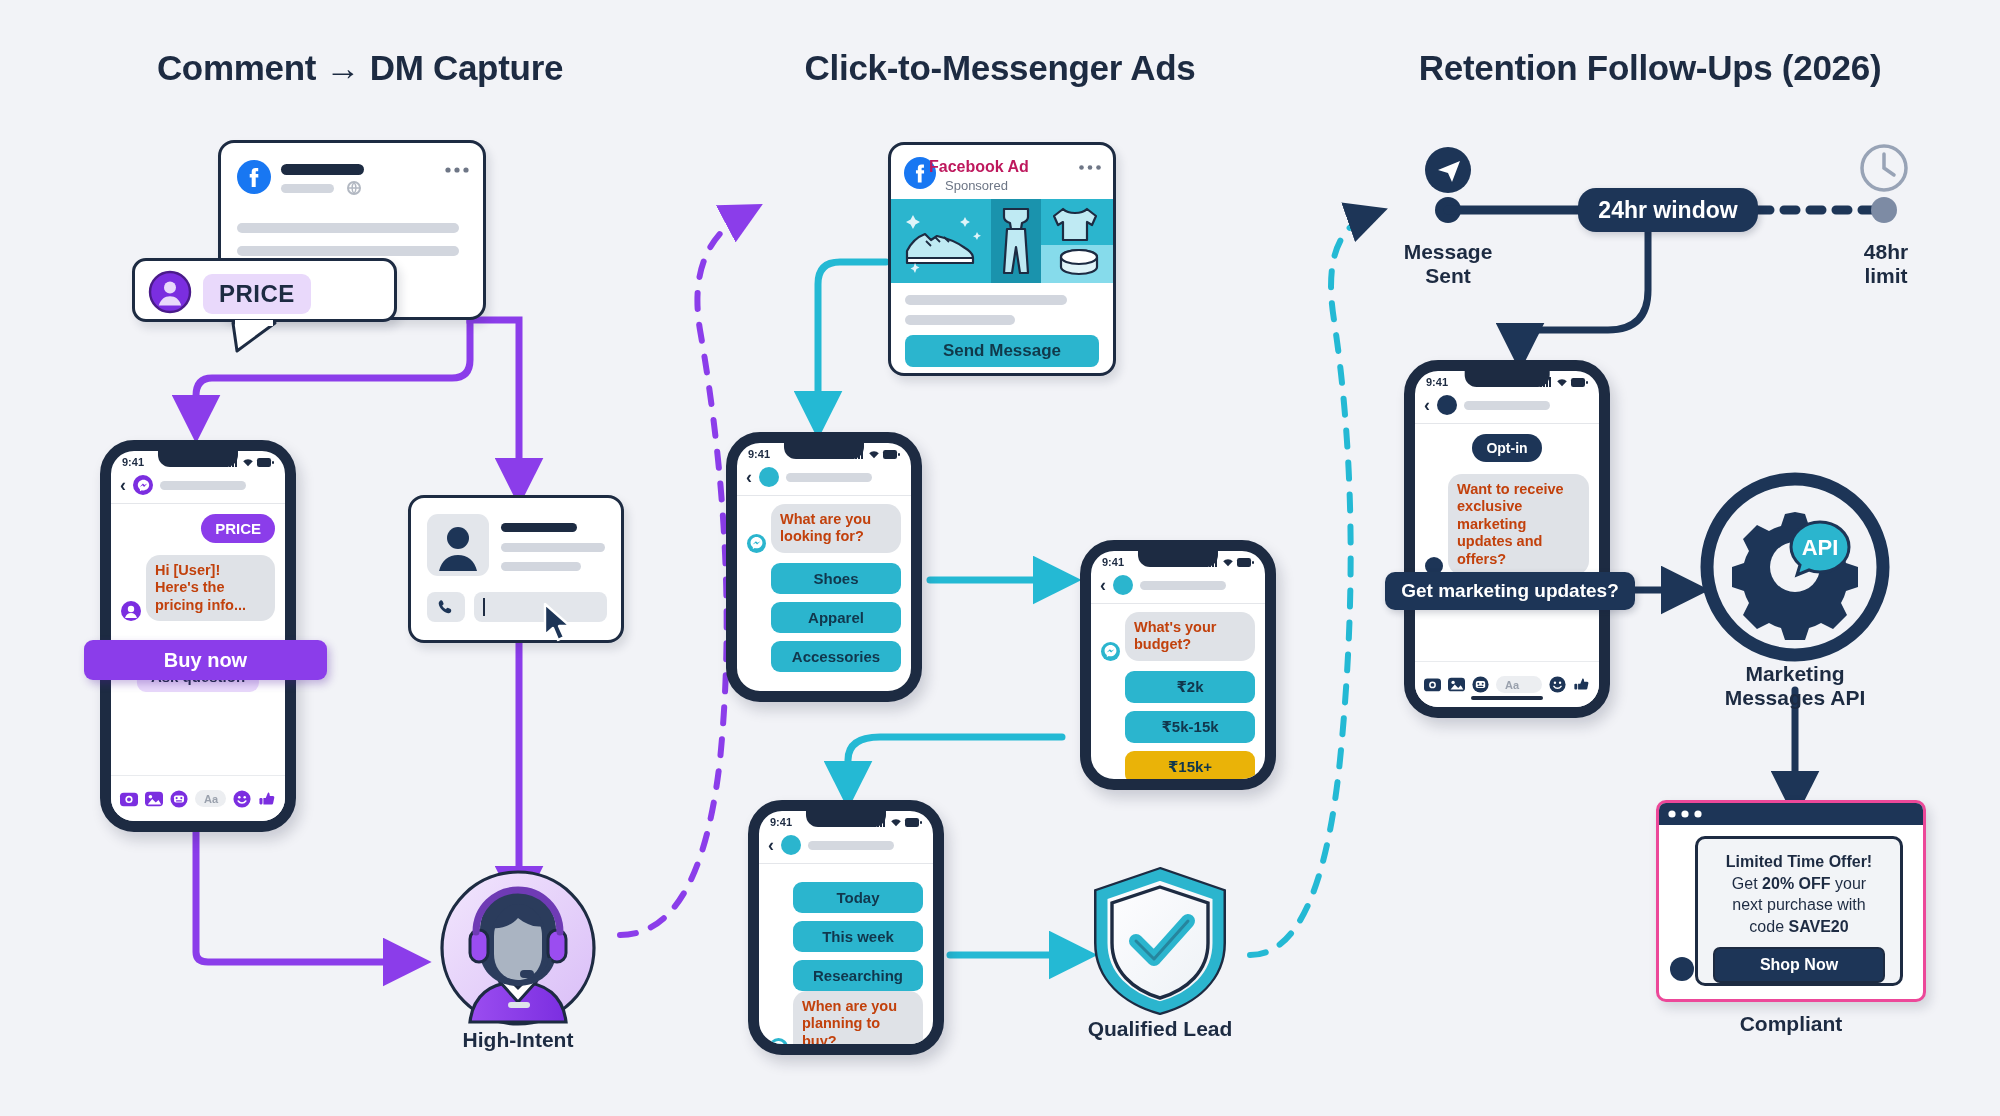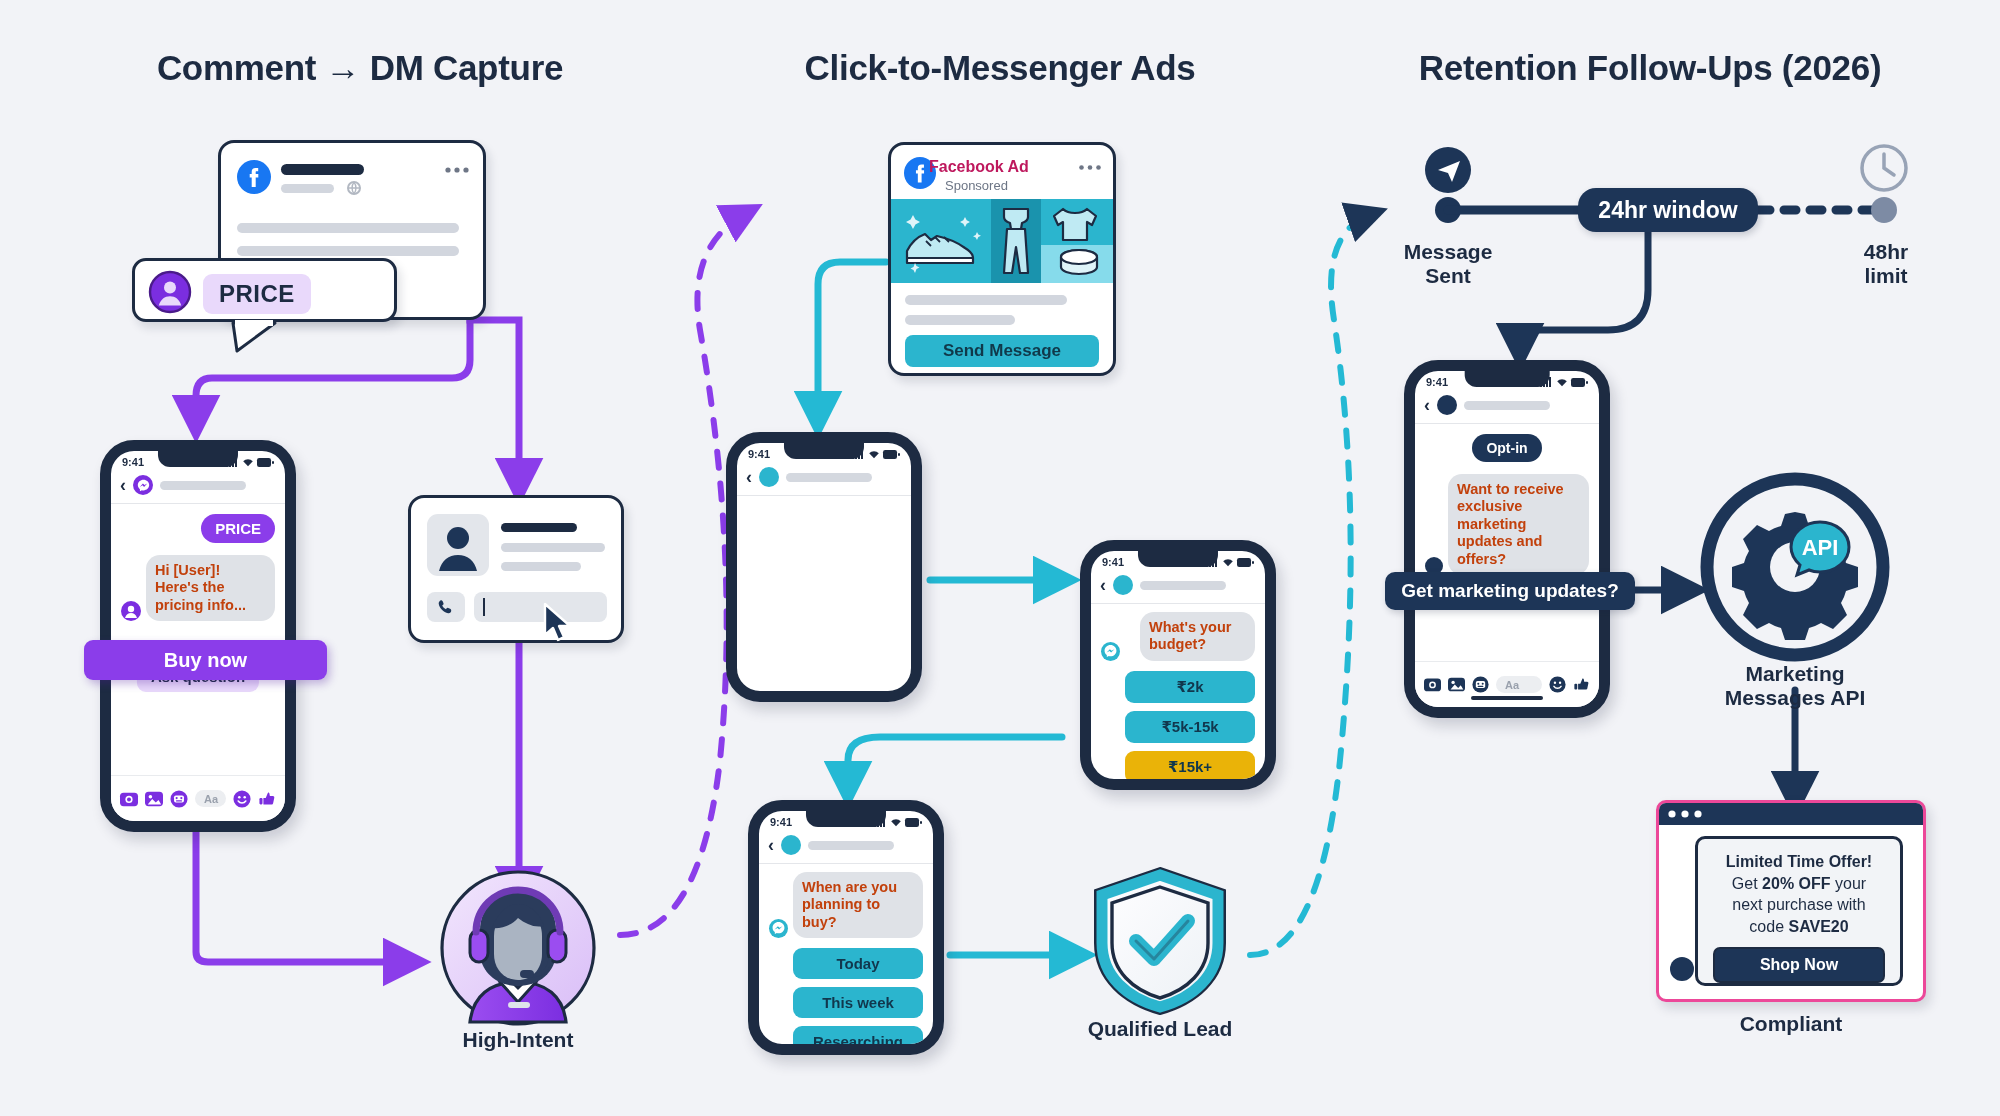--- a/index.html
+++ b/index.html
@@ -403,20 +403,36 @@
             <rect x="0" y="0" width="14" height="9" rx="2.2" fill="#1d2b42"></rect>
             <rect x="15" y="3" width="2" height="3" rx="1" fill="#1d2b42"></rect>
           </svg>
       </span>
     </div>
     <div class="topbar">
       <span class="chev">‹</span>
       <span class="ava" style="background:#2bb5ce;"></span>
       <span class="namebar"></span>
     </div>
+    <div class="chatwrap" style="padding-top:8px;">
+      <div style="display:flex;align-items:flex-end;gap:5px;">
+        <span style="flex:0 0 auto;">
+          <svg width="19" height="19" viewBox="0 0 16 16">
+              <circle cx="8" cy="8" r="8" fill="#2bb5ce"></circle>
+              <path d="M8 2.6C5.2 2.6 3 4.7 3 7.3c0 1.5.7 2.8 1.9 3.6v1.8l1.7-.9c.4.1.9.2 1.4.2 2.8 0 5-2.1 5-4.7S10.8 2.6 8 2.6zm.5 6.3-1.3-1.4-2.5 1.4L7.5 6l1.4 1.4L11.3 6z" fill="#fff"></path>
+            </svg>
+        </span>
+        <span class="bubble-in" style="max-width:124px;">What are you looking for?</span>
+      </div>
+      <div style="margin-top:10px;padding-left:24px;">
+        <div class="qbtn" style="background:#2bb5ce;">Shoes</div>
+        <div class="qbtn" style="background:#2bb5ce;margin-top:8px;">Apparel</div>
+        <div class="qbtn" style="background:#2bb5ce;margin-top:8px;">Accessories</div>
+      </div>
+    </div>
   </div>
 
   <div class="phone" style="left:1080px;top:540px;width:196px;height:250px;">
     <div class="notch"></div>
     <div class="statusbar">
       <span>9:41</span>
       <span class="status-icons">
         <svg width="13" height="10" viewBox="0 0 13 10">
           <rect x="0" y="7" width="2" height="3" fill="#1d2b42"></rect>
             <rect x="3" y="5" width="2" height="5" fill="#1d2b42"></rect>
@@ -431,21 +447,21 @@
             <rect x="15" y="3" width="2" height="3" rx="1" fill="#1d2b42"></rect>
           </svg>
       </span>
     </div>
     <div class="topbar">
       <span class="chev">‹</span>
       <span class="ava" style="background:#2bb5ce;"></span>
       <span class="namebar"></span>
     </div>
     <div class="chatwrap" style="padding-top:8px;">
-      <div style="display:flex;align-items:flex-end;gap:20px;">
+      <div style="display:flex;align-items:flex-end;gap:5px;">
         <span style="flex:0 0 auto;">
           <svg width="19" height="19" viewBox="0 0 16 16">
               <circle cx="8" cy="8" r="8" fill="#2bb5ce"></circle>
               <path d="M8 2.6C5.2 2.6 3 4.7 3 7.3c0 1.5.7 2.8 1.9 3.6v1.8l1.7-.9c.4.1.9.2 1.4.2 2.8 0 5-2.1 5-4.7S10.8 2.6 8 2.6zm.5 6.3-1.3-1.4-2.5 1.4L7.5 6l1.4 1.4L11.3 6z" fill="#fff"></path>
             </svg>
         </span>
         <span class="bubble-in" style="max-width:118px;">What's your budget?</span>
       </div>
       <div style="margin-top:10px;padding-left:24px;">
         <div class="qbtn" style="background:#2bb5ce;">₹2k</div>
@@ -474,33 +490,33 @@
             <rect x="15" y="3" width="2" height="3" rx="1" fill="#1d2b42"></rect>
           </svg>
       </span>
     </div>
     <div class="topbar">
       <span class="chev">‹</span>
       <span class="ava" style="background:#2bb5ce;"></span>
       <span class="namebar"></span>
     </div>
     <div class="chatwrap" style="padding-top:8px;">
+      <div style="margin-top:10px;padding-left:24px;">
+        <div class="qbtn" style="background:#2bb5ce;">Today</div>
+        <div class="qbtn" style="background:#2bb5ce;margin-top:8px;">This week</div>
+        <div class="qbtn" style="background:#2bb5ce;margin-top:8px;">Researching</div>
+      </div>
       <div style="display:flex;align-items:flex-end;gap:5px;">
         <span style="flex:0 0 auto;">
           <svg width="19" height="19" viewBox="0 0 16 16">
               <circle cx="8" cy="8" r="8" fill="#2bb5ce"></circle>
               <path d="M8 2.6C5.2 2.6 3 4.7 3 7.3c0 1.5.7 2.8 1.9 3.6v1.8l1.7-.9c.4.1.9.2 1.4.2 2.8 0 5-2.1 5-4.7S10.8 2.6 8 2.6zm.5 6.3-1.3-1.4-2.5 1.4L7.5 6l1.4 1.4L11.3 6z" fill="#fff"></path>
             </svg>
         </span>
         <span class="bubble-in" style="max-width:124px;">When are you planning to buy?</span>
-      </div>
-      <div style="margin-top:10px;padding-left:24px;">
-        <div class="qbtn" style="background:#2bb5ce;">Today</div>
-        <div class="qbtn" style="background:#2bb5ce;margin-top:8px;">This week</div>
-        <div class="qbtn" style="background:#2bb5ce;margin-top:8px;">Researching</div>
       </div>
     </div>
   </div>
 
   <div class="abs" style="left:1090px;top:865px;">
     <svg width="140" height="150" viewBox="0 0 140 150">
       <defs>
         <linearGradient id="gShield" x1="0" y1="0" x2="1" y2="1">
           <stop offset="0%" stop-color="#fdfdff"></stop>
             <stop offset="100%" stop-color="#eef2f6"></stop>

